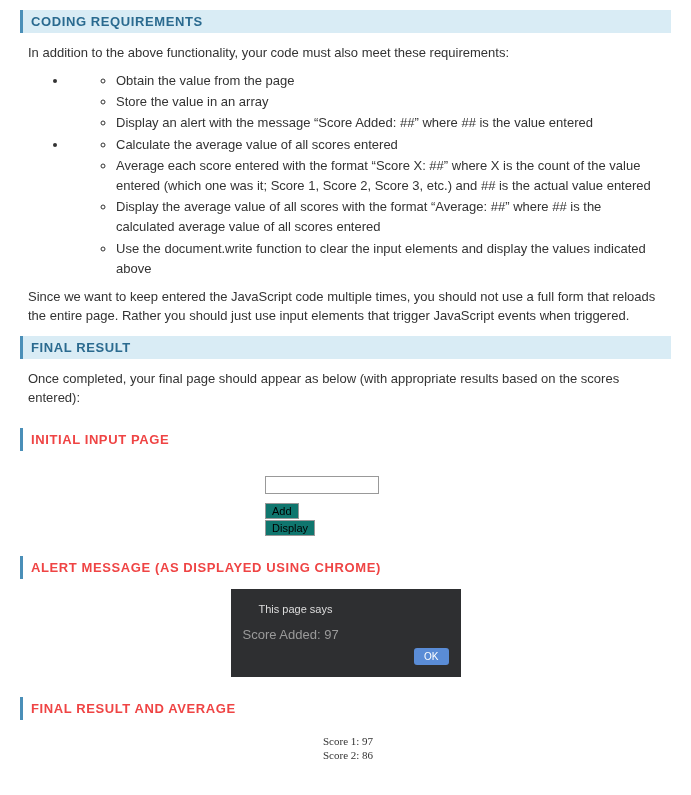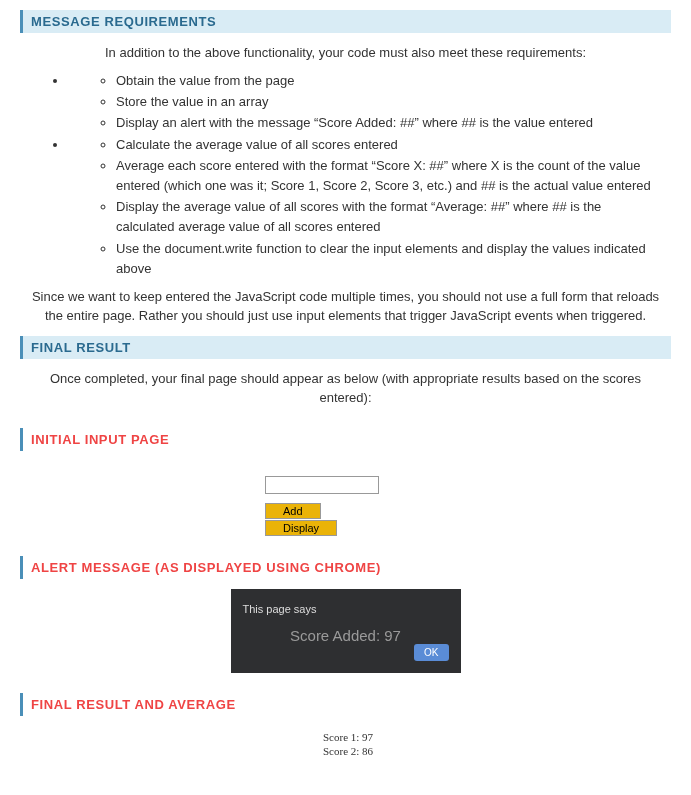--- a/index.html
+++ b/index.html
@@ -28,21 +28,20 @@
       font-weight: 600;
       padding: 4px 8px;
       font-size: 13px;
       letter-spacing: 0.6px;
       margin: 20px 0 8px 0;
     }
     .body-text {
       font-size: 13px;
       line-height: 1.5;
       margin: 8px 8px;
-      text-align: center;
     }
     ul.outer {
       margin: 6px 8px;
       padding-left: 40px;
       font-size: 13px;
       line-height: 1.55;
     }
     ul.outer > li { list-style-type: disc; margin-bottom: 2px; }
     ul.inner {
       margin: 0;
@@ -57,62 +56,63 @@
       width: 114px;
       height: 18px;
       font-size: 12px;
       padding: 0 2px;
       border: 1px solid #999;
       margin-bottom: 8px;
     }
     .input-area button {
       display: block;
       font-size: 11px;
-      padding: 1px 17px;
+      padding: 1px 6px;
       margin: 1px 0;
       border: 1px solid #999;
-      background: #eab308;
+      background: #0f766e;
       cursor: pointer;
       font-family: Arial, sans-serif;
       line-height: 12px;
     }
     .alert-box {
       width: 230px;
       margin: 10px auto;
       background: #2e2f31;
       color: #c7c7c7;
       padding: 14px 12px 10px 12px;
       font-family: Arial, sans-serif;
       position: relative;
     }
-    .alert-title { font-size: 11px; color: #ddd; margin-bottom: 12px; }
-    .alert-msg { font-size: 15px; color: #9a9a9a; text-align: center; }
+    .alert-title { font-size: 11px; color: #ddd; margin-bottom: 12px; margin-left: 16px; }
+    .alert-msg { font-size: 13px; color: #9a9a9a; }
     .alert-btn {
       background: #5a8cd6;
       color: #fff;
       font-size: 10px;
       padding: 3px 10px;
       border-radius: 3px;
       float: right;
+      margin-top: 6px;
       margin-bottom: 2px;
       cursor: pointer;
     }
     .alert-box::after { content: ""; display: block; clear: both; }
     .scores-out {
       margin: 15px 0 5px 303px;
       font-family: 'Times New Roman', serif;
       font-size: 11px;
       line-height: 1.25;
     }
     .scores-out div { white-space: nowrap; }
   </style>
 </head>
 <body>
 
-<div class="section-header first">MESSAGE REQUIREMENTS</div>
+<div class="section-header first">CODING REQUIREMENTS</div>
 
 <div class="body-text">In addition to the above functionality, your code must also meet these requirements:</div>
 
 <ul class="outer">
   <li>
     <ul class="inner">
       <li>Obtain the value from the page</li>
       <li>Store the value in an array</li>
       <li>Display an alert with the message “Score Added: ##” where ## is the value entered</li>
     </ul>

